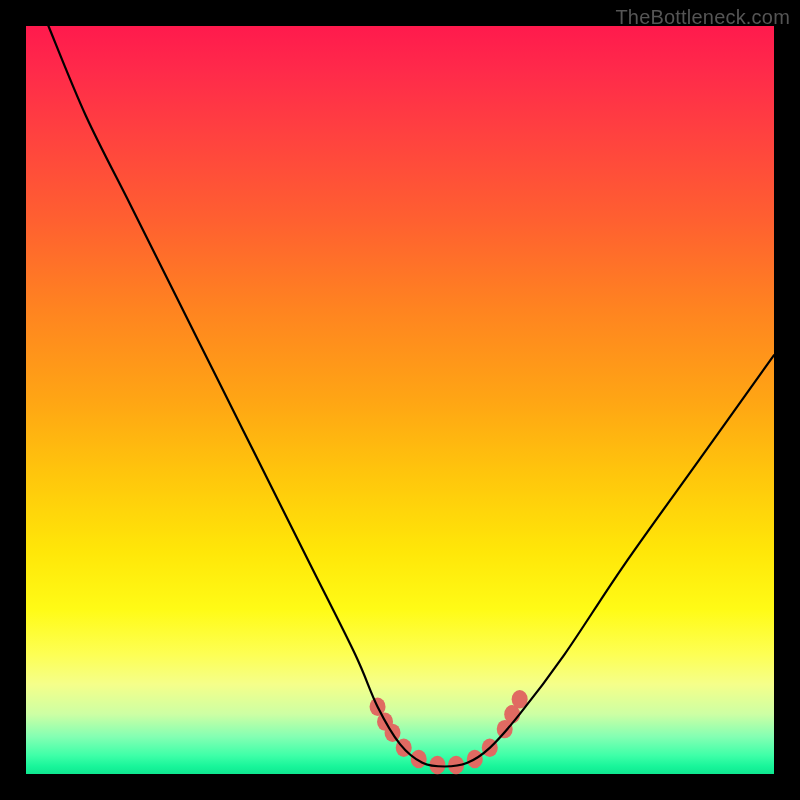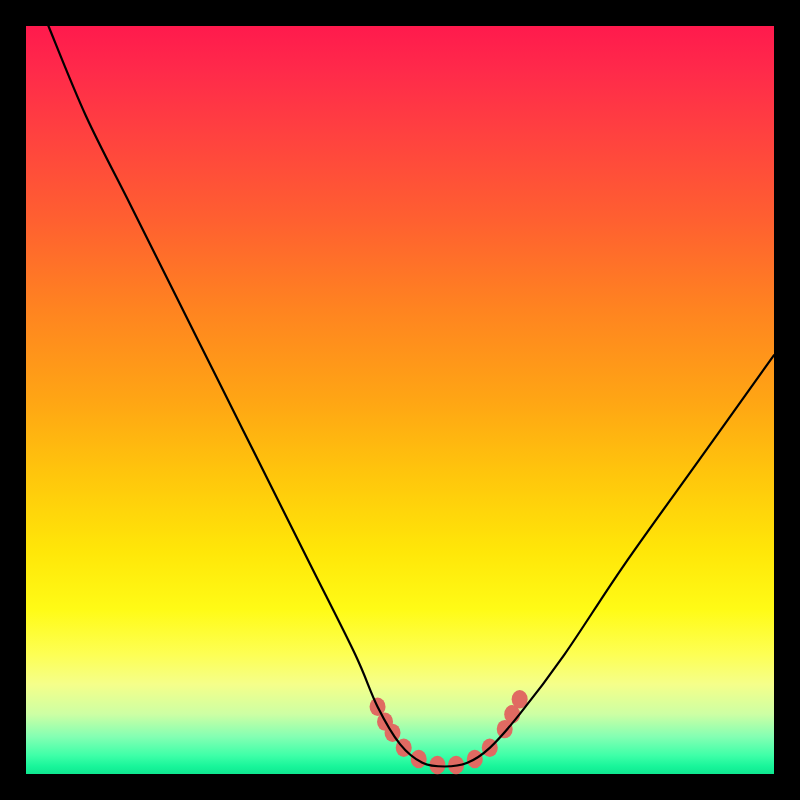--- a/index.html
+++ b/index.html
@@ -78,13 +78,14 @@
           <ellipse cx="430.10" cy="739.02" rx="8" ry="9.2" fill="#e06a62"></ellipse>
           <ellipse cx="448.80" cy="733.04" rx="8" ry="9.2" fill="#e06a62"></ellipse>
           <ellipse cx="463.76" cy="721.82" rx="8" ry="9.2" fill="#e06a62"></ellipse>
           <ellipse cx="478.72" cy="703.12" rx="8" ry="9.2" fill="#e06a62"></ellipse>
           <ellipse cx="486.20" cy="688.16" rx="8" ry="9.2" fill="#e06a62"></ellipse>
           <ellipse cx="493.68" cy="673.20" rx="8" ry="9.2" fill="#e06a62"></ellipse>
         </g>
       <path id="curvePath" fill="none" d="M 22.44 0.00 C 28.67 14.96, 46.13 59.84, 59.84 89.76 C 73.55 119.68, 89.76 149.60, 104.72 179.52 C 119.68 209.44, 134.64 239.36, 149.60 269.28 C 164.56 299.20, 179.52 329.12, 194.48 359.04 C 209.44 388.96, 224.40 418.88, 239.36 448.80 C 254.32 478.72, 269.28 508.64, 284.24 538.56 C 299.20 568.48, 317.90 604.63, 329.12 628.32 C 340.34 652.01, 344.08 665.72, 351.56 680.68 C 359.04 695.64, 366.52 708.73, 374.00 718.08 C 381.48 727.43, 388.96 733.04, 396.44 736.78 C 403.92 740.52, 411.40 740.52, 418.88 740.52 C 426.36 740.52, 433.84 739.90, 441.32 736.78 C 448.80 733.66, 455.03 729.92, 463.76 721.82 C 472.49 713.72, 481.21 703.74, 493.68 688.16 C 506.15 672.58, 521.11 653.25, 538.56 628.32 C 556.01 603.39, 575.96 570.97, 598.40 538.56 C 620.84 506.15, 648.27 468.75, 673.20 433.84 C 698.13 398.93, 735.53 346.57, 748.00 329.12 " stroke="#000000" stroke-width="2.2" stroke-linecap="round"></path>
     </svg>
   </div>
+  <div class="watermark">TheBottleneck.com</div>
 </div>
 
 </body></html>

